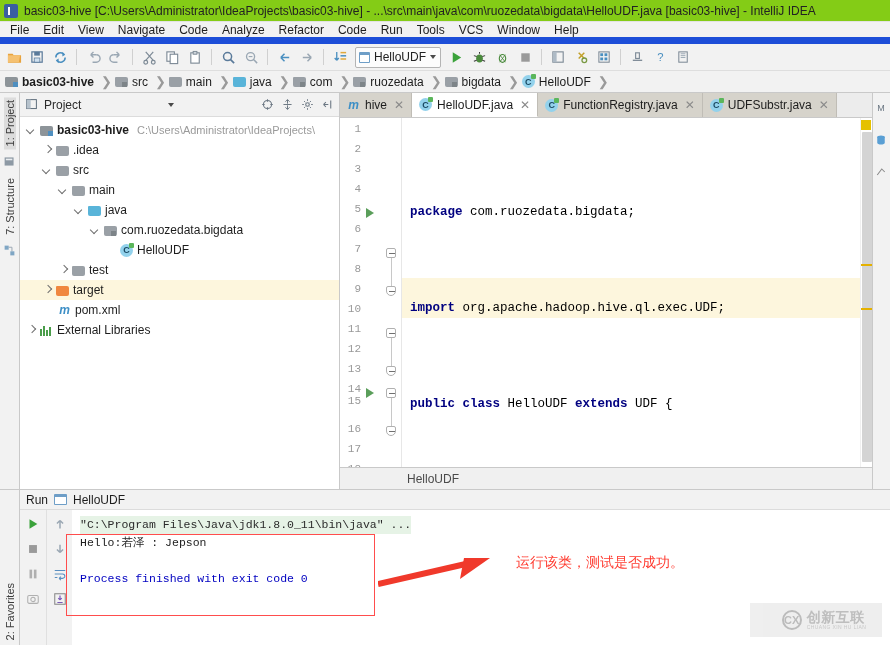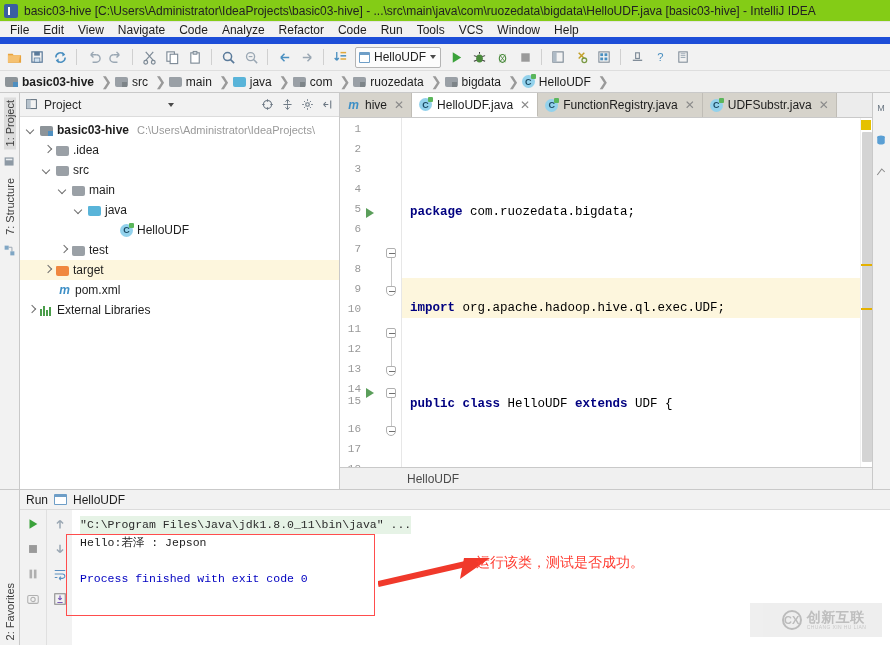--- a/index.html
+++ b/index.html
@@ -607,20 +607,25 @@
           <span class="folder-ico"></span>
           <span class="tlabel">main</span>
         </div>
 
         <div class="trow" style="padding-left:54px">
           <span class="arrow open"></span>
           <span class="folder-ico blue"></span>
           <span class="tlabel">java</span>
         </div>
 
+        <div class="trow" style="padding-left:70px">
+          <span class="arrow open"></span>
+          <span class="folder-ico src"></span>
+          <span class="tlabel">com.ruozedata.bigdata</span>
+        </div>
 
         <div class="trow" style="padding-left:100px">
           <span class="class-ico">C</span>
           <span class="tlabel">HelloUDF</span>
         </div>
 
         <div class="trow" style="padding-left:38px">
           <span class="arrow closed"></span>
           <span class="folder-ico"></span>
           <span class="tlabel">test</span>
@@ -845,21 +850,21 @@
     </div>
   </div>
 
   <div class="redbox" style="left:66px; top:534px; width:309px; height:82px;"></div>
 
   <svg class="annot" style="left:378px; top:553px;" width="115" height="40" viewBox="0 0 115 40">
     <path d="M0 31 L92 10" stroke="#f0392b" stroke-width="6" fill="none"></path>
     <path d="M112 5 L82 26 L86 5 Z" fill="#f0392b"></path>
   </svg>
 
-  <div class="annot" style="left:476px; top:554px; font-size:14px;">运行该类，测试是否成功。</div>
+  <div class="annot" style="left:516px; top:554px; font-size:14px;">运行该类，测试是否成功。</div>
 
   <div class="watermark">
     <div class="wm-circle">
       <span>CX</span>
     </div>
     <div class="wm-txt">
       <span class="wm-cn">创新互联</span>
       <span class="wm-en">CHUANG XIN HU LIAN</span>
     </div>
   </div>

